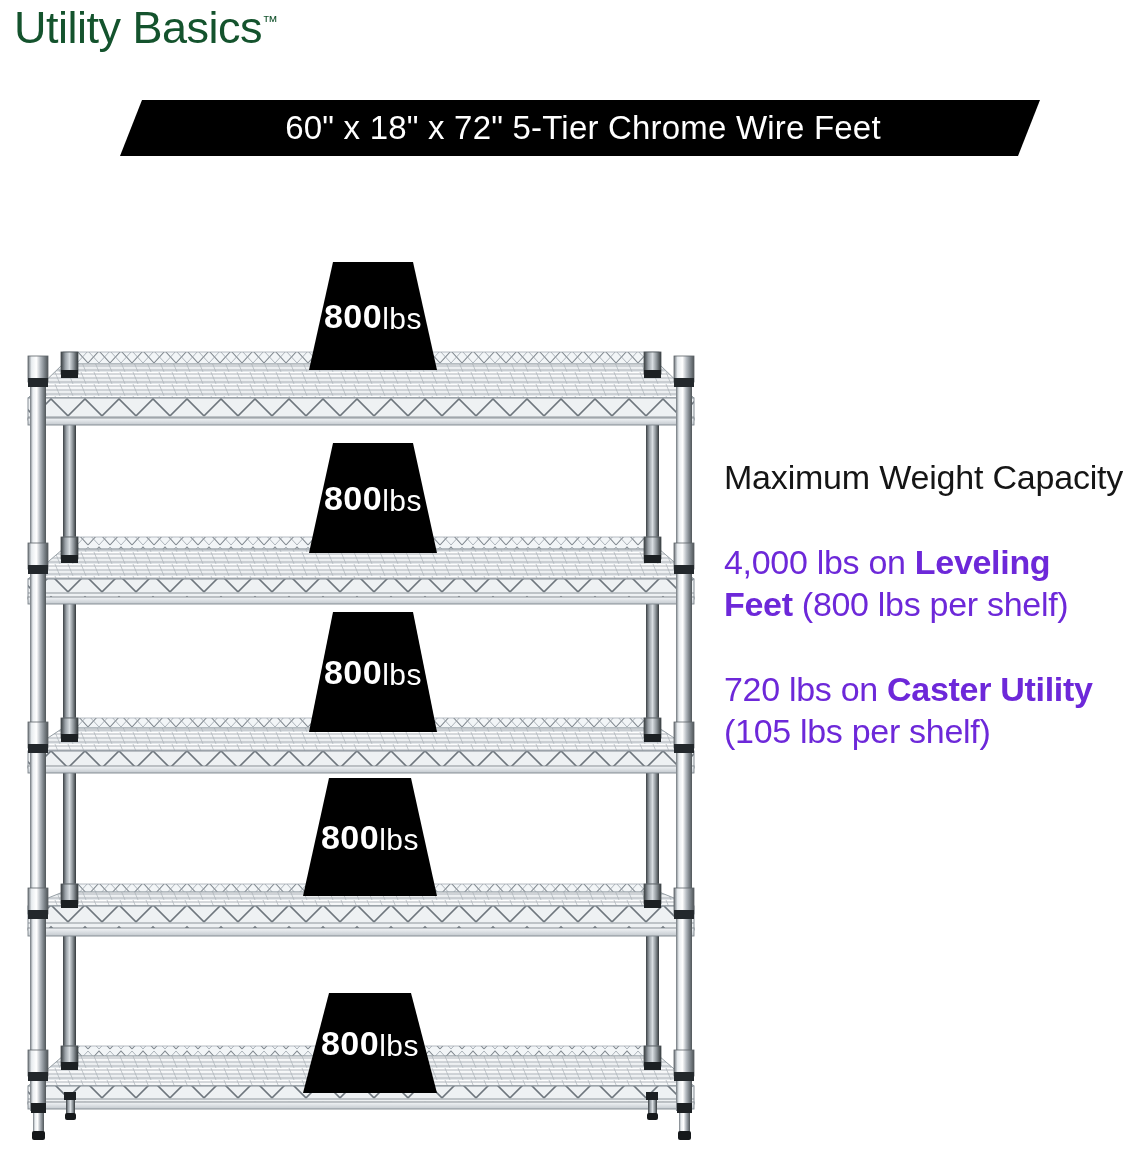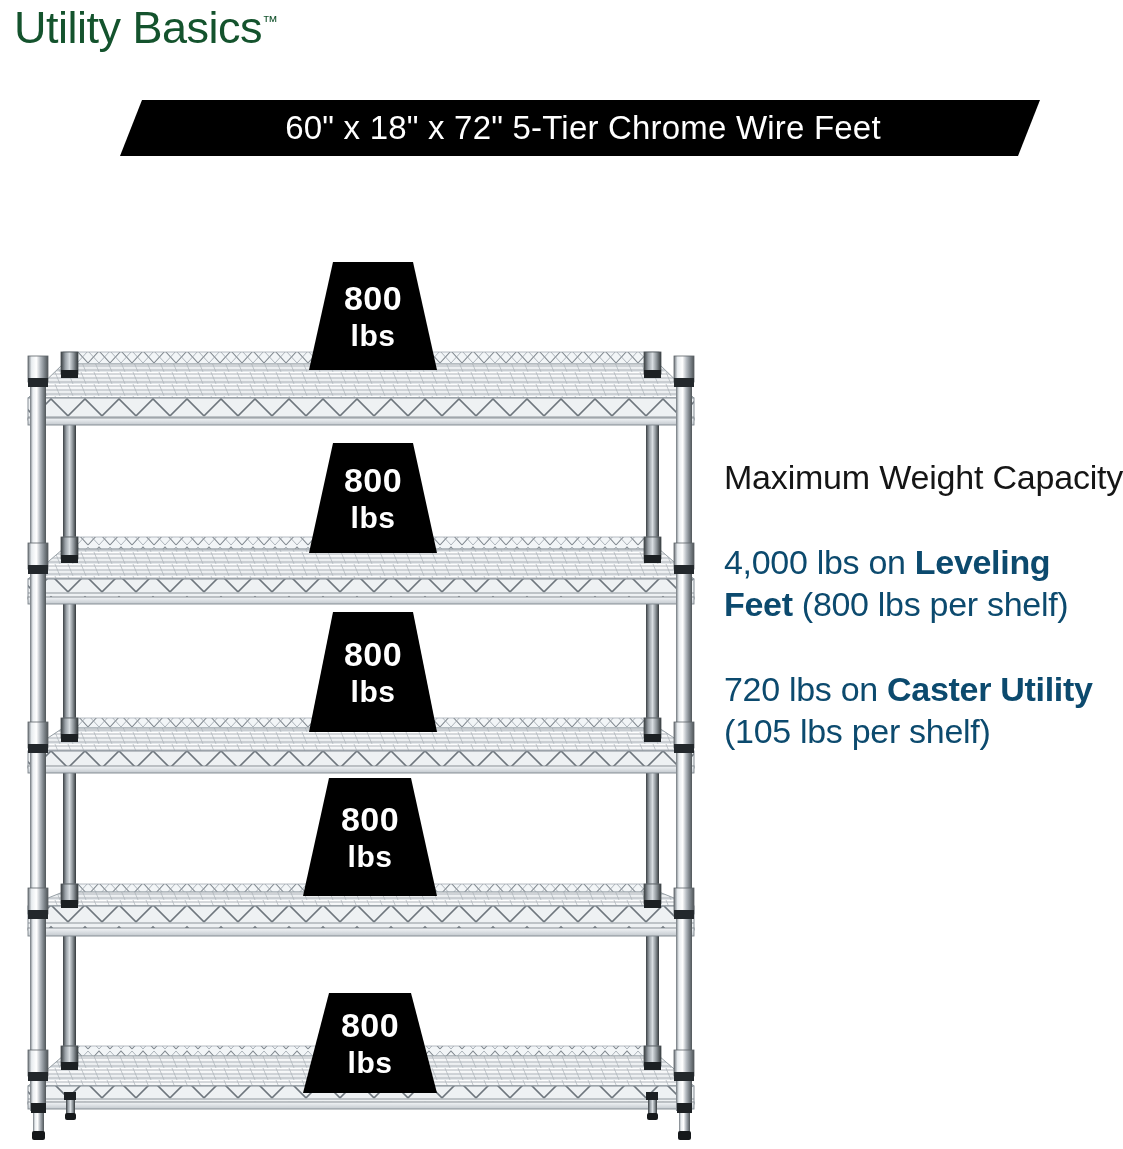--- a/index.html
+++ b/index.html
@@ -31,36 +31,36 @@
   .banner-text b{font-weight:400;}
 
   
   .copy{position:absolute;left:724px;top:457px;width:400px;}
   .copy h2{
     margin:0;font-size:34px;font-weight:400;line-height:1.22;
     color:#151515;letter-spacing:-0.2px;
   }
   .copy p{
     margin:44px 0 0 0;font-size:34px;font-weight:400;line-height:1.22;
-    color:#0c4a6e;letter-spacing:-0.3px;
+    color:#6d28d9;letter-spacing:-0.3px;
   }
   .copy p b{font-weight:700;}
 
   
   .rack{position:absolute;left:0;top:0;width:720px;height:1149px;}
   .rack svg{display:block;}
 
   
   .badge{
     position:absolute;background:#000000;
-    display:flex;flex-direction:column;align-items:center;justify-content:center;
+    display:flex;align-items:center;justify-content:center;
     color:#ffffff;line-height:1.0;
   }
   .badge .n{font-size:34px;font-weight:700;letter-spacing:0.5px;}
-  .badge .u{font-size:30px;font-weight:700;margin-top:6px;letter-spacing:0.5px;}
+  .badge .u{font-size:30px;font-weight:400;margin-top:6px;letter-spacing:0.5px;}
 </style>
 </head>
 <body>
 
 <div class="brand">
   <span>Utility Basics</span><span class="tm">™</span>
 </div>
 
 <div class="banner">
   <div class="banner-text">

